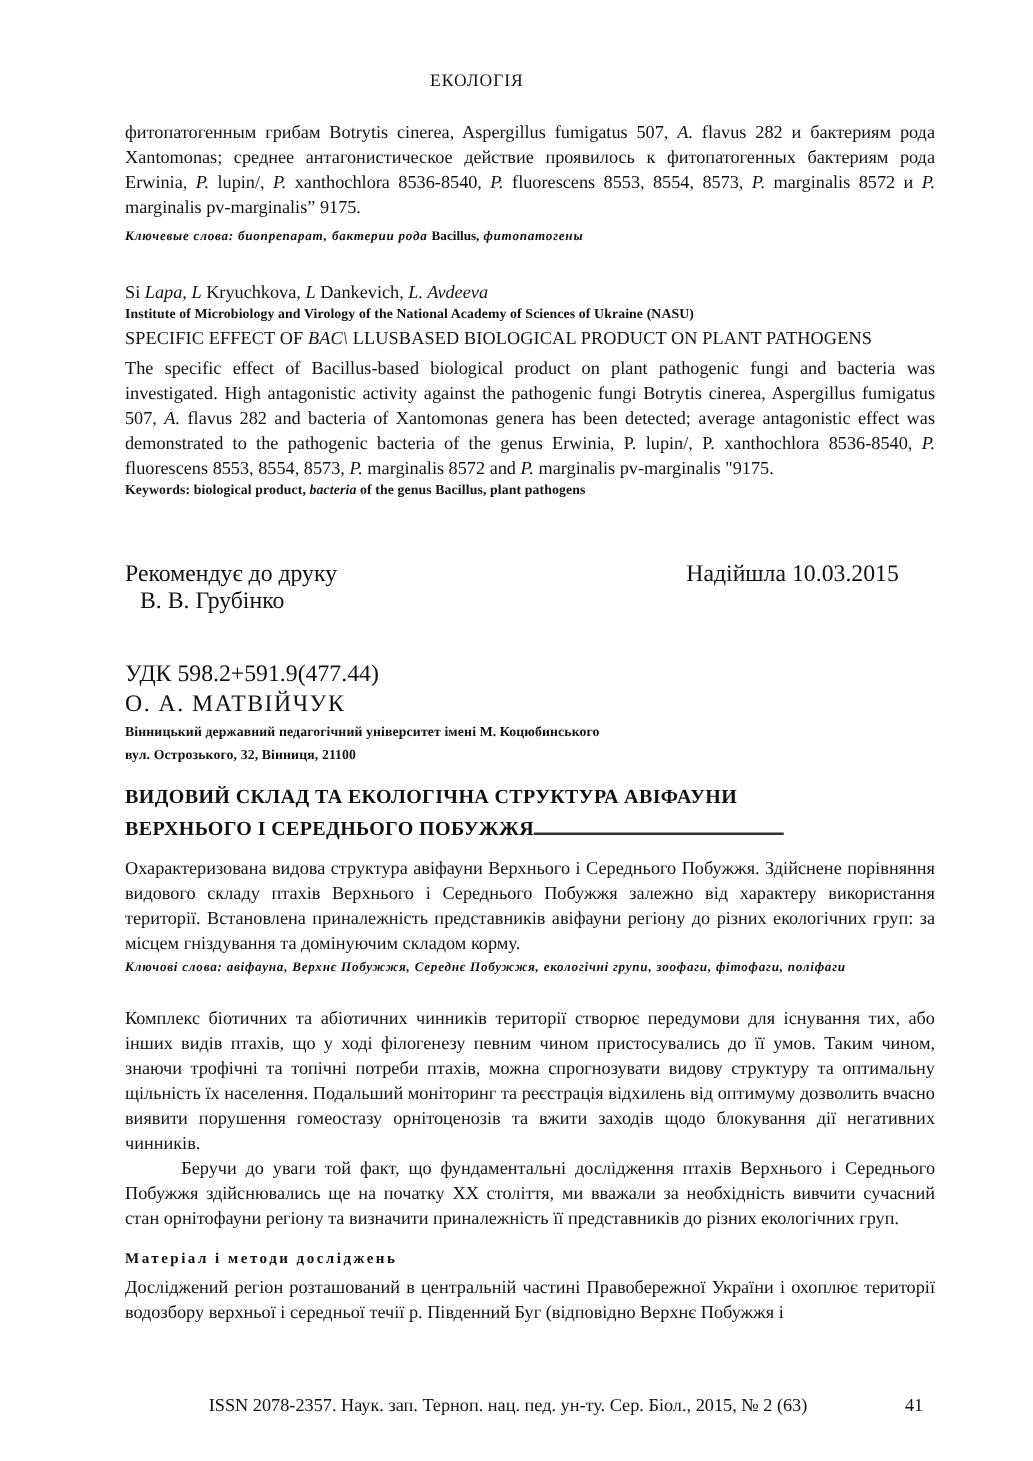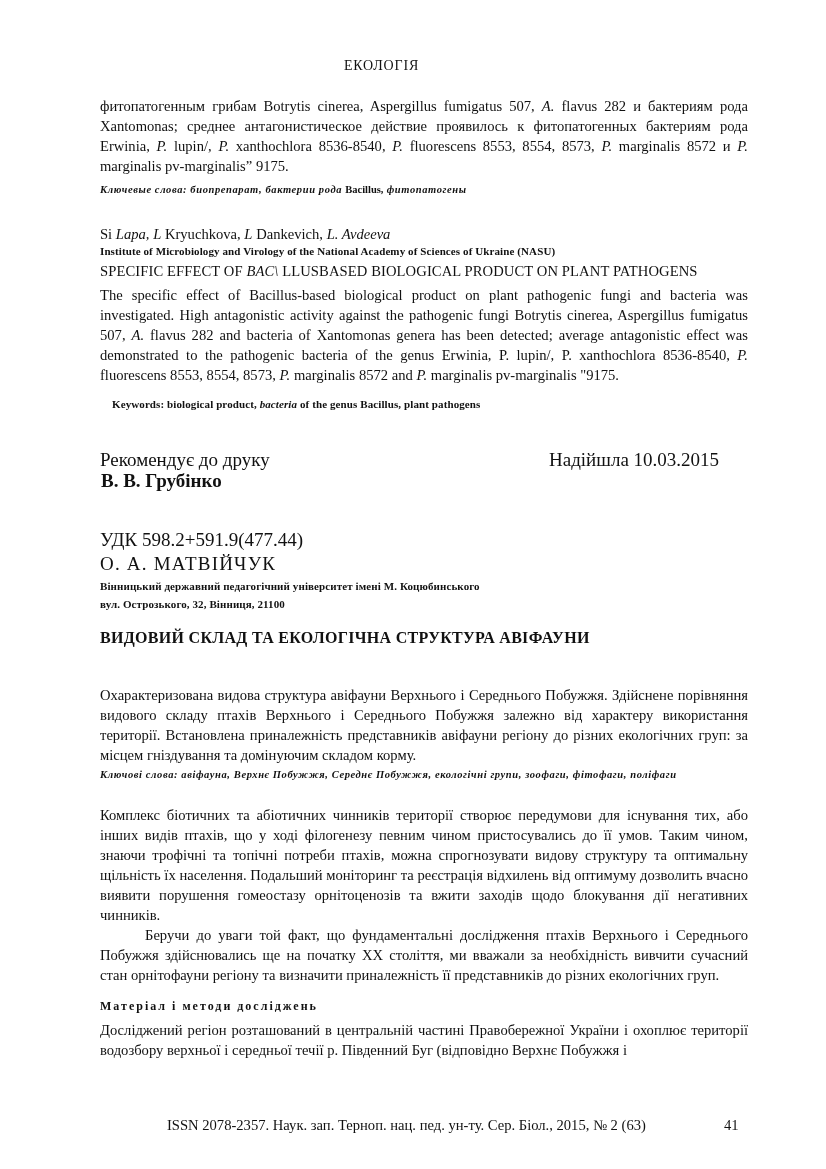--- a/index.html
+++ b/index.html
@@ -6,21 +6,21 @@
   body { width: 826px; height: 1169px; position: relative; overflow: hidden;
          font-family: "Liberation Serif", "DejaVu Serif", serif; color: #111; }
   .abs { position: absolute; }
   .col { left: 100px; width: 648px; }
   .p { font-size: 14.6px; line-height: 20px; text-align: justify; margin: 0; }
   .p.last { text-align-last: left; }
   .indent { text-indent: 45px; }
   .header { top: 58px; left: 0; width: 763px; text-align: center; font-size: 14px; letter-spacing: 0.8px; }
   .kw { font-size: 10.5px; font-weight: bold; font-style: italic; letter-spacing: 0.6px; line-height: 14px; margin: 0; }
   .kw .up { font-style: normal; letter-spacing: 0; margin-top: 16px; }
-  .kw-en { font-size: 11px; font-weight: bold; line-height: 14px; margin: 12px; letter-spacing: 0.1px; }
+  .kw-en { font-size: 11px; font-weight: bold; line-height: 14px; margin: 0; letter-spacing: 0.1px; }
   .kw-en i { font-style: italic; }
   .authors { font-size: 14.6px; line-height: 18px; margin: 0; }
   .inst { font-size: 11px; font-weight: bold; line-height: 14px; margin: 0; letter-spacing: 0.1px; }
   .en-title { font-size: 14.6px; line-height: 18px; margin: 0; letter-spacing: 0.1px; }
   .plain { font-size: 19px; line-height: 20px; margin: 0; }
   .title { font-size: 16px; font-weight: bold; line-height: 25px; margin: 0; letter-spacing: 0.3px; }
   .title .uline { display: inline-block; width: 200px; border-bottom: 2px solid #333; height: 16px; vertical-align: baseline; }
   .section { font-size: 12px; font-weight: bold; letter-spacing: 2px; margin: 0; }
   .footer { top: 1117px; left: 0; width: 826px; font-size: 14.6px; }
   .footer .jn { position: absolute; left: 167px; }
@@ -46,29 +46,30 @@
 <p class="abs col p last" style="top:285px;"><span>The specific effect of Bacillus-based biological product on plant pathogenic fungi and bacteria was investigated. High antagonistic activity against the pathogenic fungi Botrytis cinerea, Aspergillus fumigatus 507, </span><i>A.</i><span> flavus 282 and bacteria of Xantomonas genera has been detected; average antagonistic effect was demonstrated to the pathogenic bacteria of the genus Erwinia, P. lupin/, P. xanthochlora 8536-8540, </span><i>P.</i><span> fluorescens 8553, 8554, 8573, </span><i>P.</i><span> marginalis 8572 and </span><i>P.</i><span> marginalis pv-marginalis "9175.</span></p>
 
 <p class="abs col kw-en" style="top:385px;">
   <span>Keywords:  biological  product,</span>
   <i>bacteria</i>
   <span>of the genus Bacillus,  plant pathogens</span>
 </p>
 
 <div class="abs plain" style="top:450px; left:100px;">Рекомендує до друку</div>
 <div class="abs plain" style="top:450px; left:549px;">Надійшла 10.03.2015</div>
-<div class="abs plain" style="top:471px; left:101px;font-weight:bold;">В.  В. Грубінко</div>
+<div class="abs plain" style="top:471px; left:112px;">В.  В. Грубінко</div>
 
 <div class="abs plain" style="top:530px; left:100px;">УДК 598.2+591.9(477.44)</div>
 <div class="abs plain" style="top:554px; left:100px; letter-spacing:1.2px;">О. А. МАТВІЙЧУК</div>
 <div class="abs inst" style="top:579px; left:100px;">Вінницький державний педагогічний університет імені М. Коцюбинського</div>
 <div class="abs inst" style="top:597px; left:100px;">вул. Острозького, 32, Вінниця, 21100</div>
 
 <div class="abs col" style="top:625px;">
   <p class="title">ВИДОВИЙ СКЛАД ТА ЕКОЛОГІЧНА СТРУКТУРА АВІФАУНИ</p>
+  <p class="title"><span>ВЕРХНЬОГО І СЕРЕДНЬОГО ПОБУЖЖЯ</span><span class="uline"></span></p>
 </div>
 
 <p class="abs col p last" style="top:685px;">Охарактеризована видова структура авіфауни Верхнього і Середнього Побужжя. Здійснене порівняння видового складу птахів Верхнього і Середнього Побужжя залежно від характеру використання території. Встановлена приналежність представників авіфауни регіону до різних екологічних груп: за місцем гніздування та домінуючим складом корму.</p>
 
 <p class="abs col kw last" style="top:767px; text-align:justify; line-height:15px;">Ключові слова: авіфауна, Верхнє Побужжя, Середнє Побужжя, екологічні групи, зоофаги, фітофаги, поліфаги</p>
 
 <p class="abs col p last" style="top:805px;">Комплекс біотичних та абіотичних чинників території створює передумови для існування тих, або інших видів птахів, що у ході філогенезу певним чином пристосувались до її умов. Таким чином, знаючи трофічні та топічні потреби птахів, можна спрогнозувати видову структуру та оптимальну щільність їх населення. Подальший моніторинг та реєстрація відхилень від оптимуму дозволить вчасно виявити порушення гомеостазу орнітоценозів та вжити заходів щодо блокування дії негативних чинників.</p>
 <p class="abs col p last indent" style="top:925px;">Беручи до уваги той факт, що фундаментальні дослідження птахів Верхнього і Середнього Побужжя здійснювались ще на початку XX століття, ми вважали за необхідність вивчити сучасний стан орнітофауни регіону та визначити приналежність її представників до різних екологічних груп.</p>
 
 <p class="abs col section" style="top:999px;">Матеріал і методи досліджень</p>

